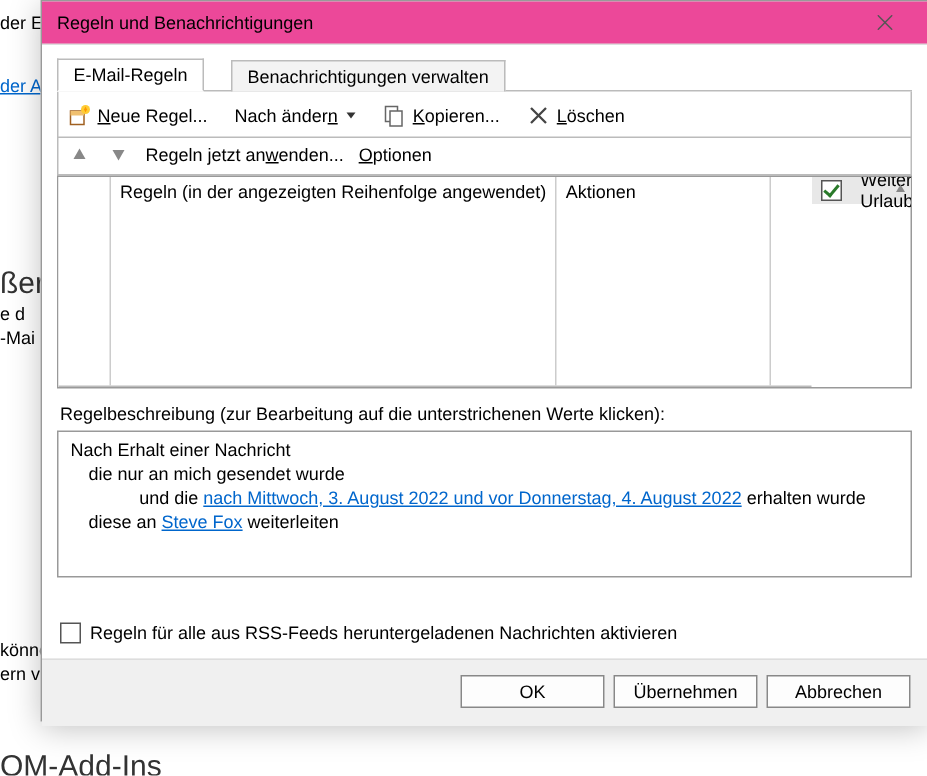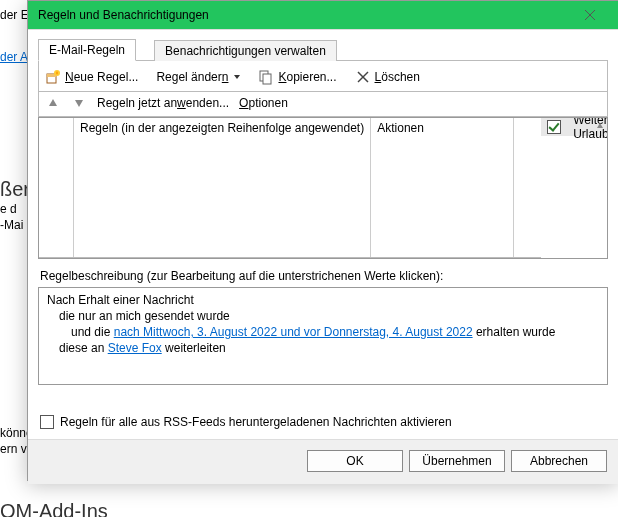--- a/index.html
+++ b/index.html
@@ -37,21 +37,21 @@
     border: 1px solid #999;
     box-shadow: 0 4px 20px rgba(0,0,0,0.25);
     display: flex;
     flex-direction: column;
   }
   .titlebar {
     height: 30px;
     display: flex;
     align-items: center;
     padding: 0 8px 0 10px;
-    background: #22c55e;
+    background: #ec4899;
     border-bottom: 1px solid #ddd;
     font-size: 12px;
   }
   .titlebar .title { flex: 1; }
   .titlebar .close-btn {
     width: 40px;
     height: 28px;
     display: flex;
     align-items: center;
     justify-content: center;
@@ -279,21 +279,21 @@
       <div class="tb-item">
         <svg viewBox="0 0 16 16">
           <rect x="2" y="5" width="9" height="9" fill="#fff" stroke="#a06020" stroke-width="1"></rect>
           <rect x="2" y="5" width="9" height="3" fill="#f0c070"></rect>
           <circle cx="12" cy="4" r="3" fill="#ffcc33"></circle>
           <path d="M12 2 L13 4 L12 6 L11 4 Z" fill="#ff9900"></path>
         </svg>
         <span class="lbl"><span class="hotkey">N</span><span>eue Regel...</span></span>
       </div>
       <div class="tb-item tb-dropdown">
-        <span class="lbl"><span>Regel änder</span><span class="hotkey">n</span></span>
+        <span class="lbl"><span>Nach änder</span><span class="hotkey">n</span></span>
       </div>
       <div class="tb-item">
         <svg viewBox="0 0 16 16">
           <rect x="2" y="2" width="8" height="10" fill="#fff" stroke="#666"></rect>
           <rect x="5" y="5" width="8" height="10" fill="#fff" stroke="#666"></rect>
         </svg>
         <span class="lbl"><span class="hotkey">K</span><span>opieren...</span></span>
       </div>
       <div class="tb-item">
         <svg viewBox="0 0 16 16">
@@ -351,21 +351,21 @@
               <polygon points="4,1 7,6 1,6" fill="currentColor"></polygon>
             </svg>
         </div>
       </div>
     </div>
 
     <div class="desc-label">Regelbeschreibung (zur Bearbeitung auf die unterstrichenen Werte klicken):</div>
     <div class="desc-box">
       <div class="line">Nach Erhalt einer Nachricht</div>
       <div class="line" style="padding-left:12px;">die nur an mich gesendet wurde</div>
-      <div class="line" style="padding-left:24px;">
+      <div class="line" style="padding-left:24px;text-align:center;">
         <span>und die </span><span class="blue-link">nach Mittwoch, 3. August 2022 und vor Donnerstag, 4. August 2022</span><span> erhalten wurde</span>
       </div>
       <div class="line" style="padding-left:12px;">
         <span>diese an </span><span class="blue-link">Steve Fox</span><span> weiterleiten</span>
       </div>
     </div>
 
     <div class="rss-row">
       <span class="chkbox"></span>
       <span>Regeln für alle aus RSS-Feeds heruntergeladenen Nachrichten aktivieren</span>

